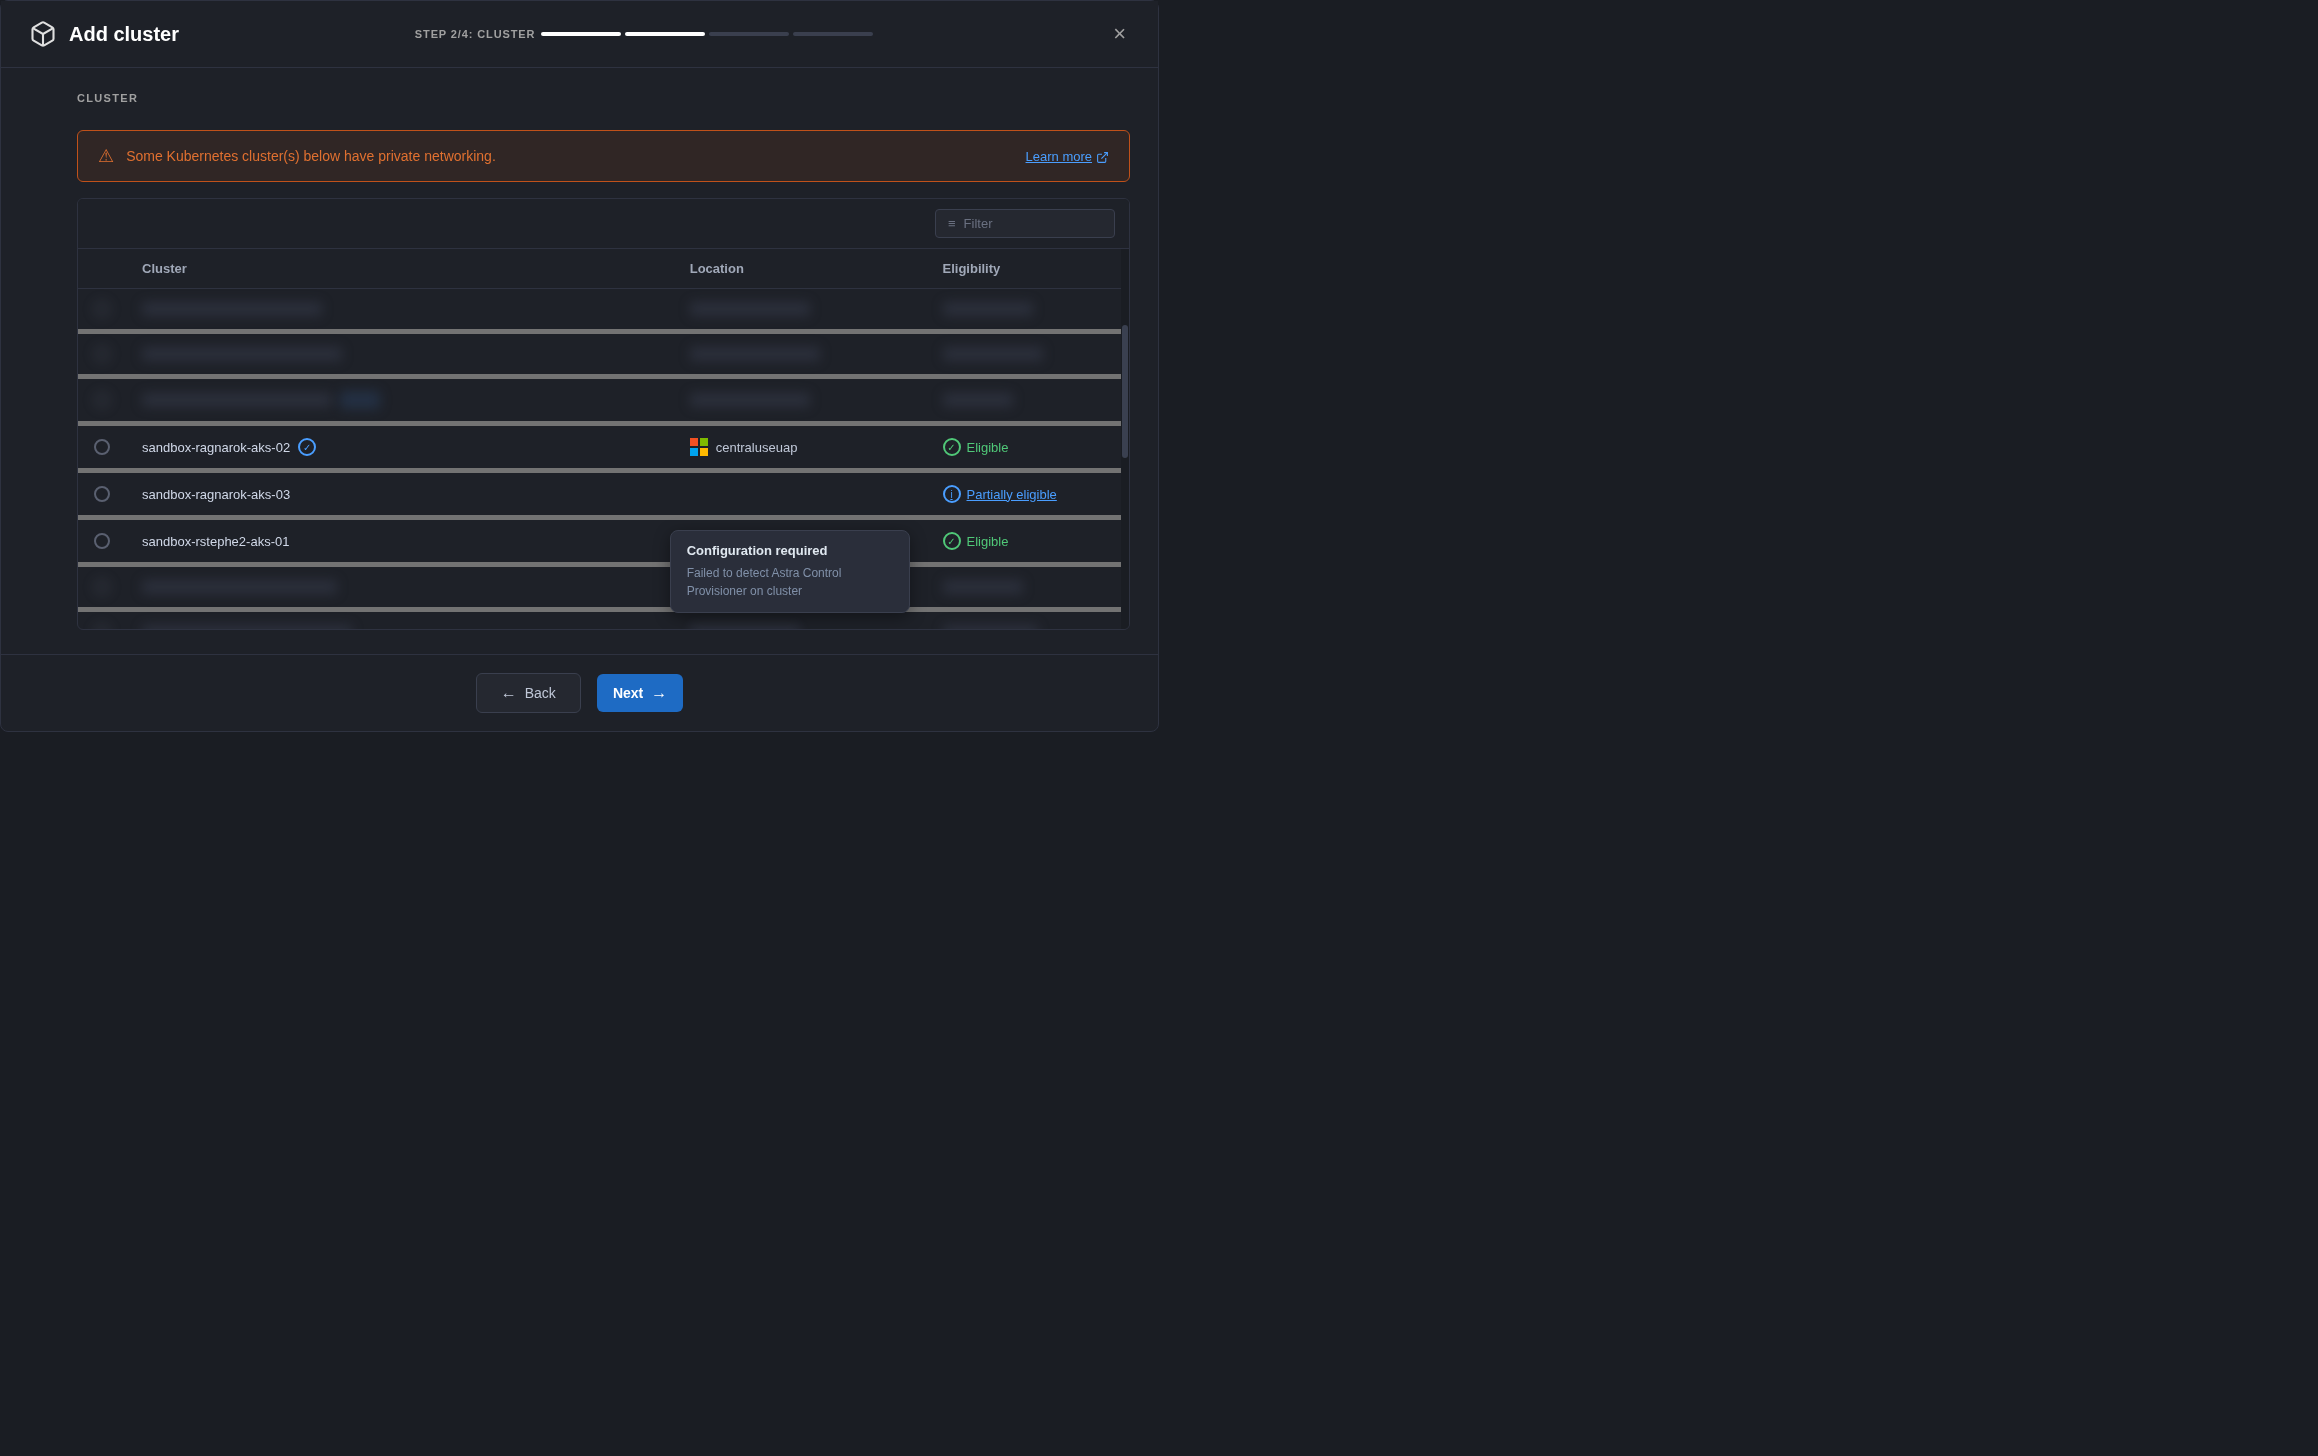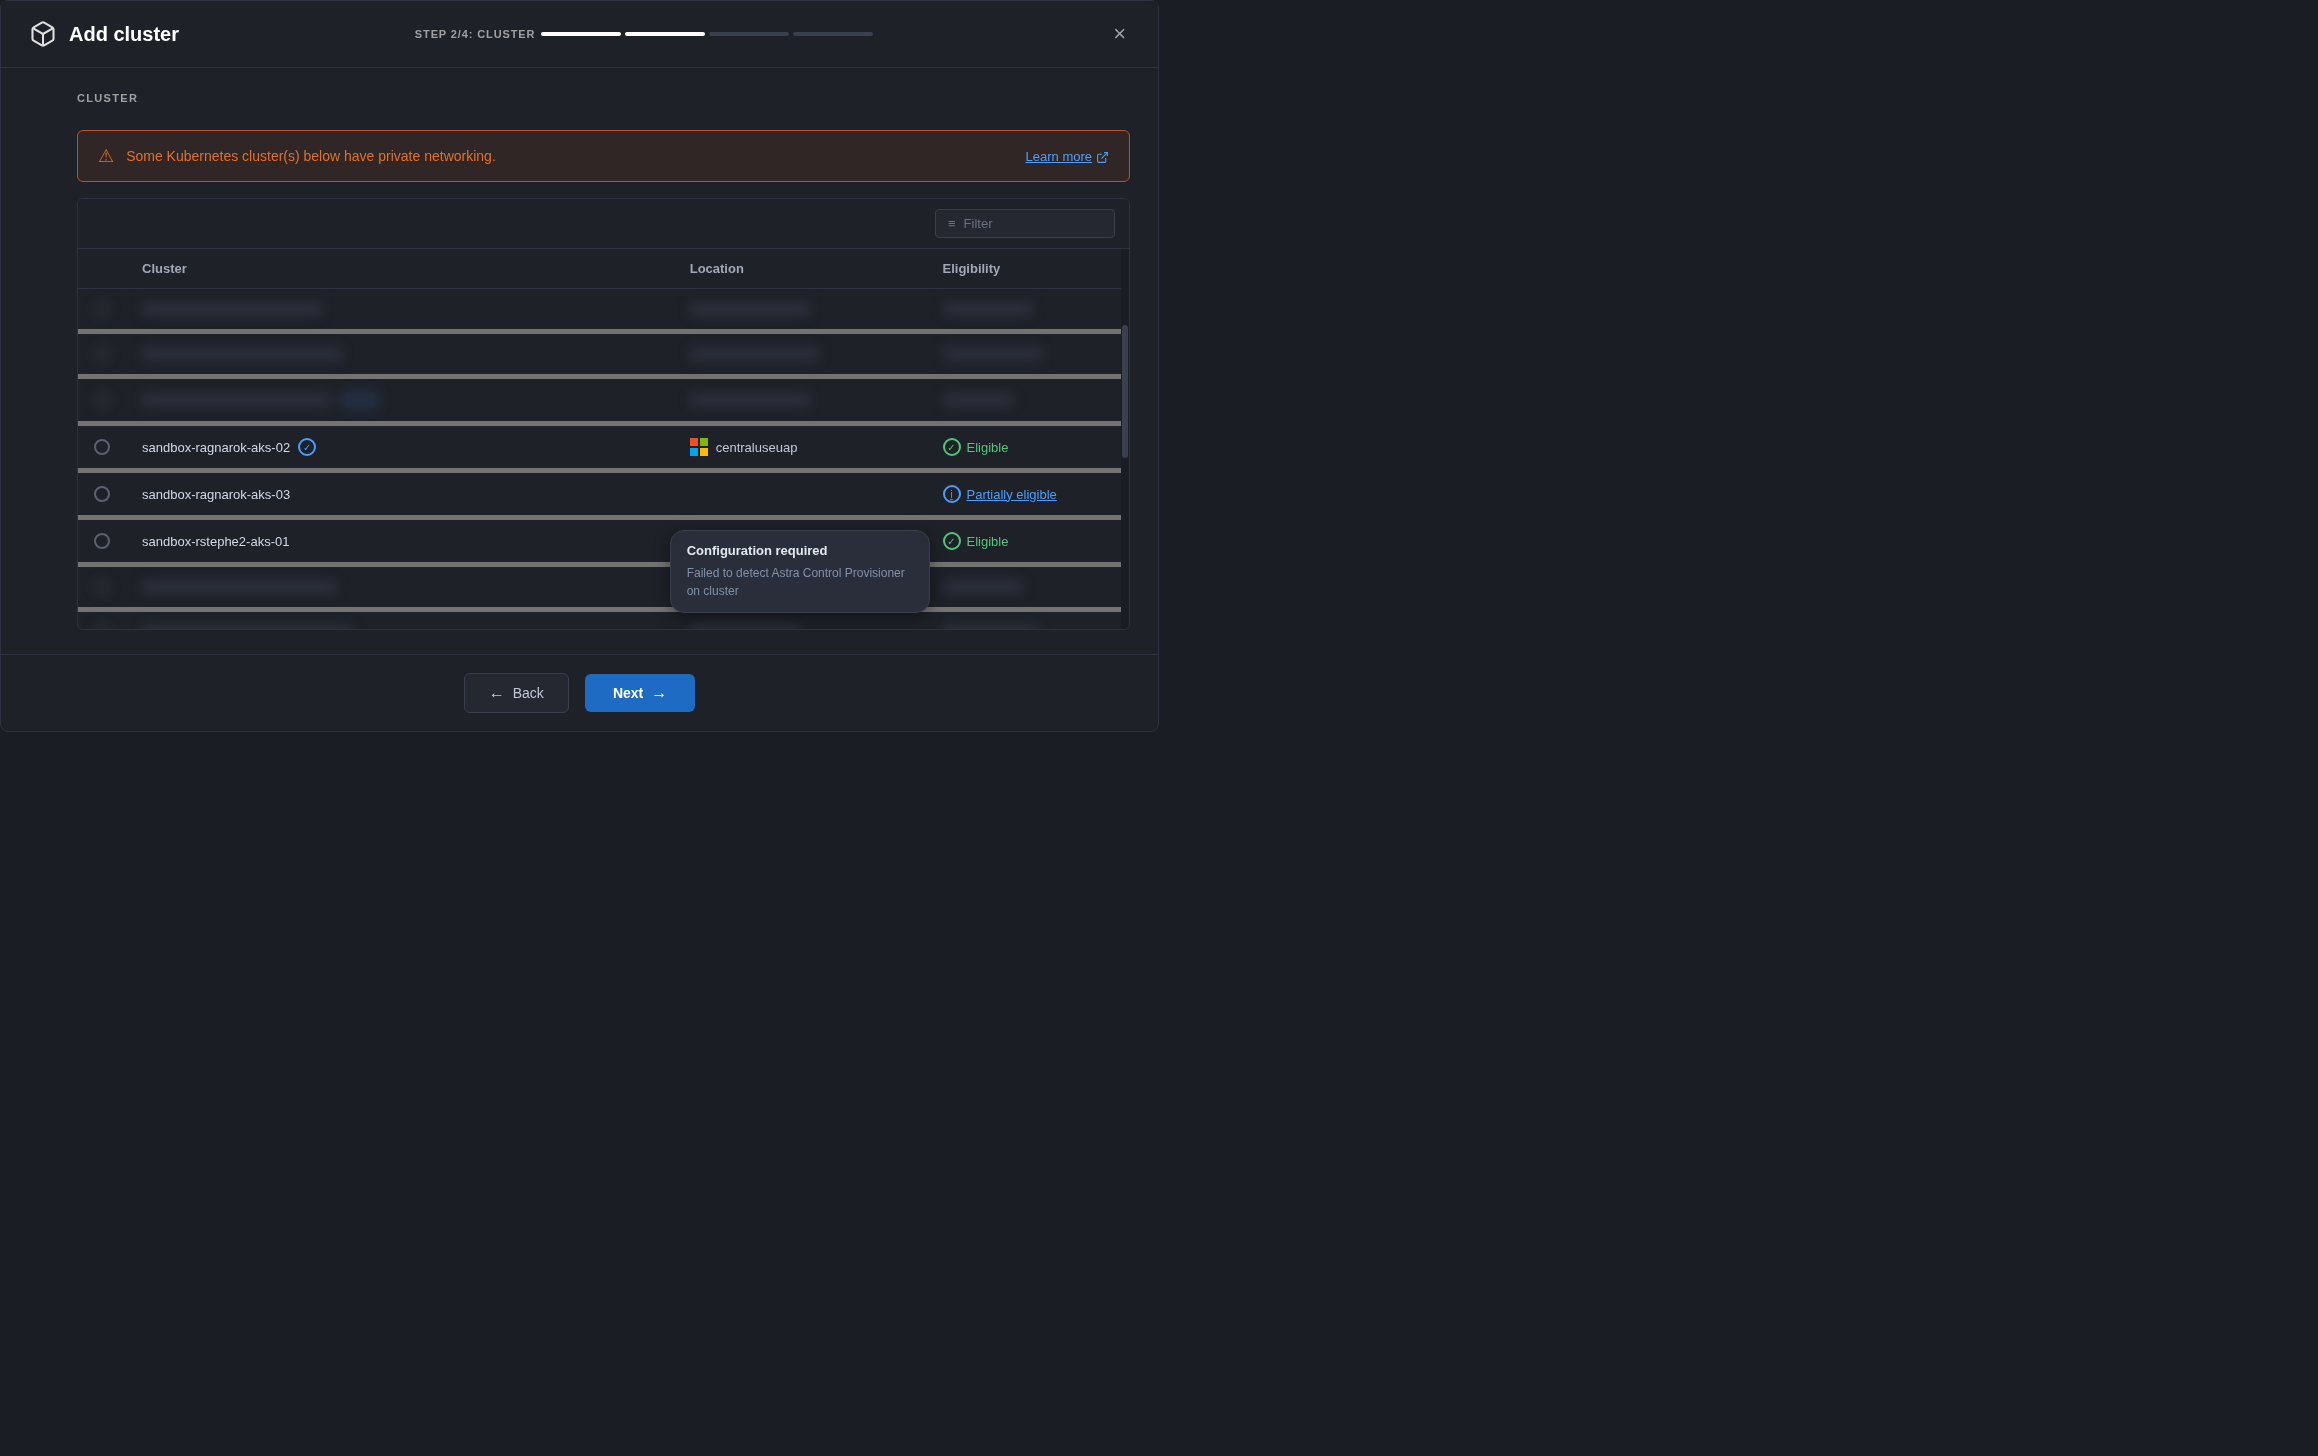--- a/index.html
+++ b/index.html
@@ -349,23 +349,23 @@
     .tooltip-wrapper {
       position: relative;
     }
 
     .tooltip-popup {
       position: absolute;
       left: -20px;
       top: 36px;
       background: #2a2e3a;
       border: 1px solid #3a3f4e;
-      border-radius: 14px;
+      border-radius: 8px;
       padding: 12px 16px;
-      width: 260px;
+      width: 240px;
       z-index: 100;
       box-shadow: 0 4px 16px rgba(0,0,0,0.4);
     }
 
     .tooltip-title {
       font-size: 13px;
       font-weight: 600;
       color: #e0e8f0;
       margin-bottom: 6px;
     }
@@ -429,21 +429,21 @@
     .btn-next {
       display: flex;
       align-items: center;
       gap: 8px;
       background: #1e6bc4;
       border: none;
       border-radius: 6px;
       color: #ffffff;
       font-size: 14px;
       font-weight: 600;
-      padding: 10px 28px;
+      padding: 10px 16px;
       cursor: pointer;
     }
 
     .arrow-icon { font-size: 16px; }
   </style>
 </head>
 <body>
 
 <div class="modal">
 

